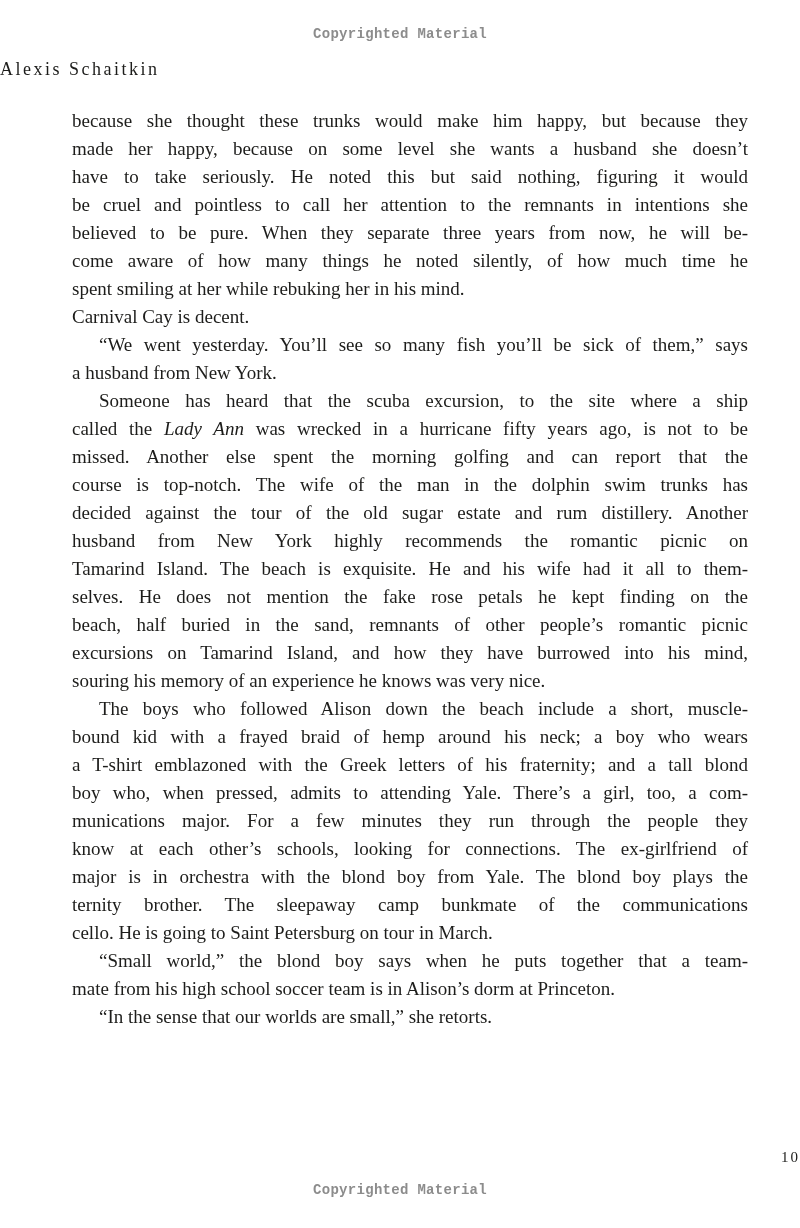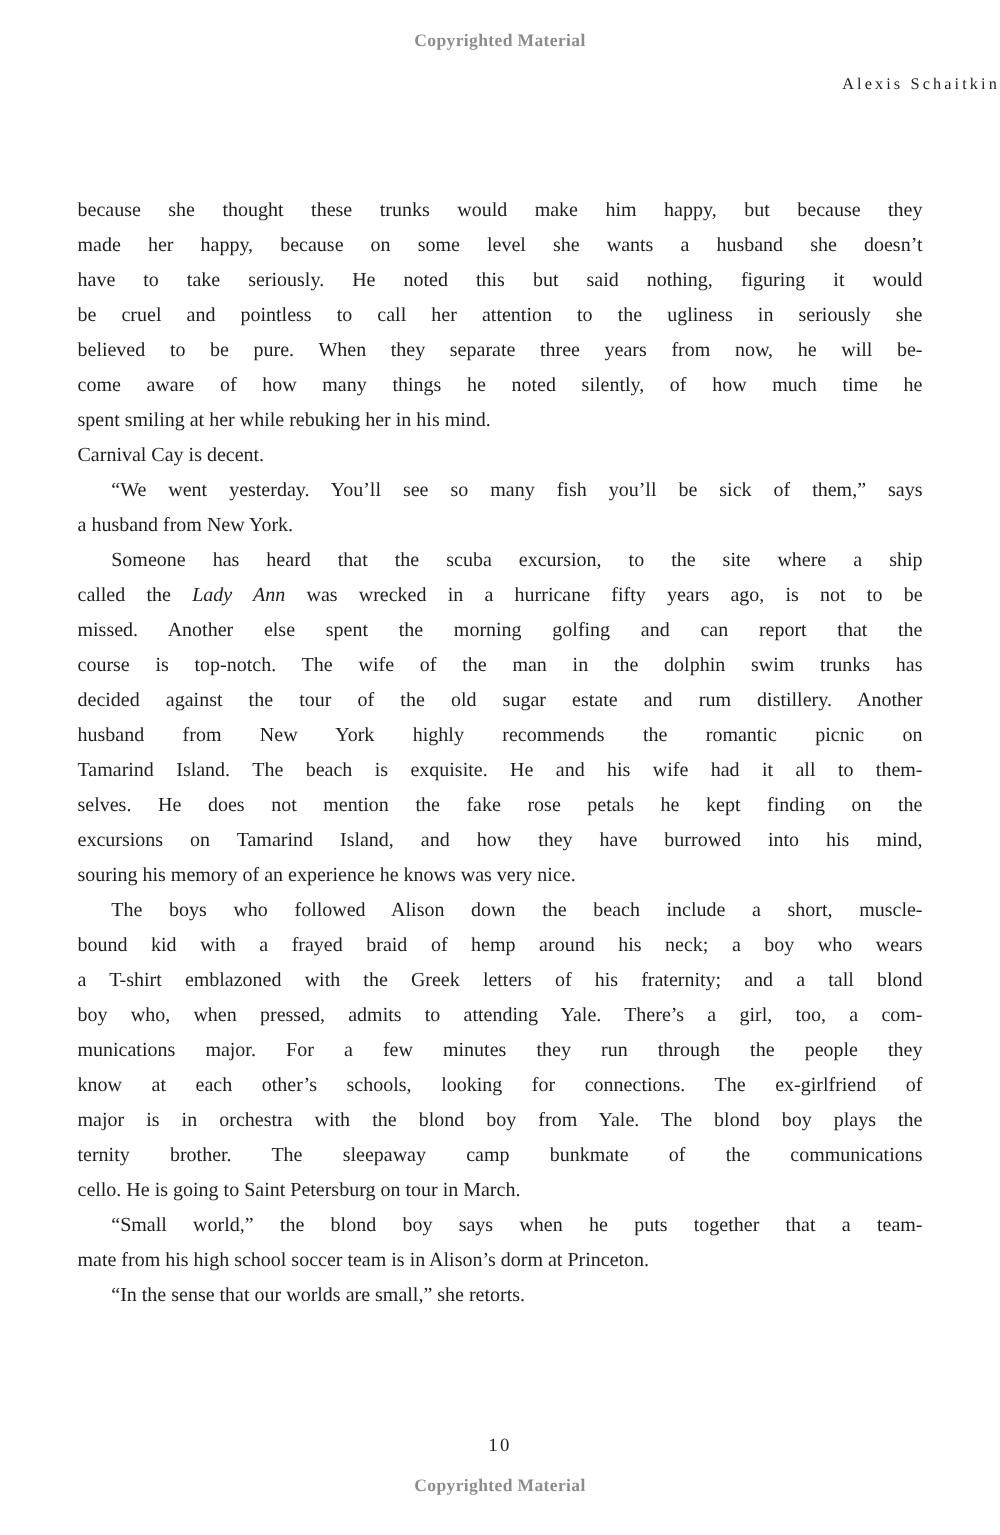--- a/index.html
+++ b/index.html
@@ -12,100 +12,100 @@
     height: 1228px;
     position: relative;
     font-family: "Liberation Serif", serif;
     color: #1d1d1b;
     overflow: hidden;
   }
   .top-notice, .bottom-notice {
     position: absolute;
     left: 0; right: 0;
     text-align: center;
-    font-family: Liberation Serif, serif;
+    font-family: Liberation Mono, monospace;
     font-weight: 700;
     font-size: 14px;
     letter-spacing: 0.3px;
     color: #8c8c8c;
   }
   .top-notice { top: 26px; }
   .bottom-notice { top: 1182px; }
   .running-header {
     position: absolute;
     top: 59px;
     left: 0; right: 0;
-    text-align: right;
-    font-size: 13px;
+    text-align: left;
+    font-size: 18px;
     letter-spacing: 2.5px;
     color: #1d1d1b;
   }
   .text-block {
     position: absolute;
     top: 107px;
-    left: 62px;
+    left: 72px;
     width: 676px;
-    font-size: 16px;
+    font-size: 19px;
     line-height: 28px;
-    margin-top: 48px;
   }
   .para { margin: 0; padding: 0; }
   .line {
     text-align: justify;
     text-align-last: justify;
     white-space: normal;
   }
   .line.last { text-align-last: left; }
   .para.indent .line.first { text-indent: 27px; }
   .line i { font-style: italic; }
   .page-number {
     position: absolute;
     top: 1149px;
     left: 0; right: 0;
-    text-align: center;
+    text-align: right;
     font-size: 15px;
     letter-spacing: 2px;
     color: #1d1d1b;
     font-feature-settings: "onum";
   }
 </style>
 </head>
 <body>
 
 <div>
   <div class="top-notice">Copyrighted Material</div>
 
   <div class="running-header">Alexis Schaitkin</div>
 
   <div class="text-block">
       <div class="para">
         <div class="line first">because she thought these trunks would make him happy, but because they</div>
         <div class="line">made her happy, because on some level she wants a husband she doesn’t</div>
         <div class="line">have to take seriously. He noted this but said nothing, figuring it would</div>
-        <div class="line">be cruel and pointless to call her attention to the ugliness in seriously she</div>
+        <div class="line">be cruel and pointless to call her attention to the remnants in intentions she</div>
         <div class="line">believed to be pure. When they separate three years from now, he will be-</div>
         <div class="line">come aware of how many things he noted silently, of how much time he</div>
         <div class="line last">spent smiling at her while rebuking her in his mind.</div>
       </div>
       <div class="para indent">
         <div class="line last">Carnival Cay is decent.</div>
       </div>
       <div class="para indent">
         <div class="line first">“We went yesterday. You’ll see so many fish you’ll be sick of them,” says</div>
         <div class="line last">a husband from New York.</div>
       </div>
       <div class="para indent">
         <div class="line first">Someone has heard that the scuba excursion, to the site where a ship</div>
         <div class="line">called the <i>Lady Ann</i> was wrecked in a hurricane fifty years ago, is not to be</div>
         <div class="line">missed. Another else spent the morning golfing and can report that the</div>
         <div class="line">course is top-notch. The wife of the man in the dolphin swim trunks has</div>
         <div class="line">decided against the tour of the old sugar estate and rum distillery. Another</div>
         <div class="line">husband from New York highly recommends the romantic picnic on</div>
         <div class="line">Tamarind Island. The beach is exquisite. He and his wife had it all to them-</div>
         <div class="line">selves. He does not mention the fake rose petals he kept finding on the</div>
+        <div class="line">beach, half buried in the sand, remnants of other people’s romantic picnic</div>
         <div class="line">excursions on Tamarind Island, and how they have burrowed into his mind,</div>
         <div class="line last">souring his memory of an experience he knows was very nice.</div>
       </div>
       <div class="para indent">
         <div class="line first">The boys who followed Alison down the beach include a short, muscle-</div>
         <div class="line">bound kid with a frayed braid of hemp around his neck; a boy who wears</div>
         <div class="line">a T-shirt emblazoned with the Greek letters of his fraternity; and a tall blond</div>
         <div class="line">boy who, when pressed, admits to attending Yale. There’s a girl, too, a com-</div>
         <div class="line">munications major. For a few minutes they run through the people they</div>
         <div class="line">know at each other’s schools, looking for connections. The ex-girlfriend of</div>

